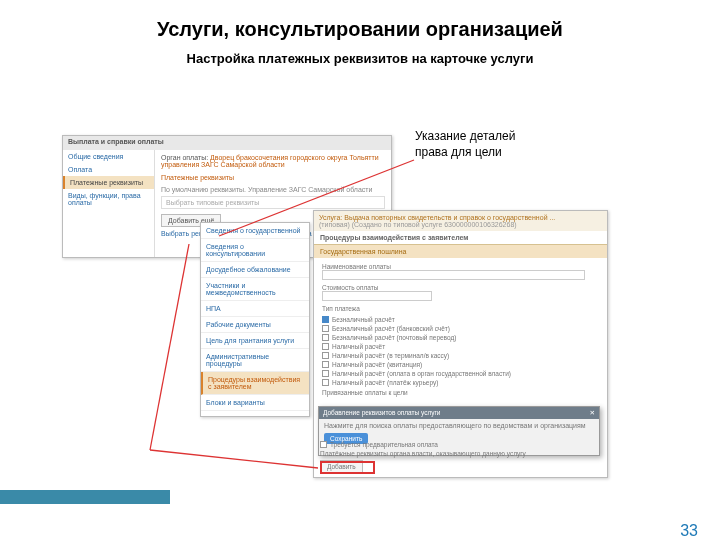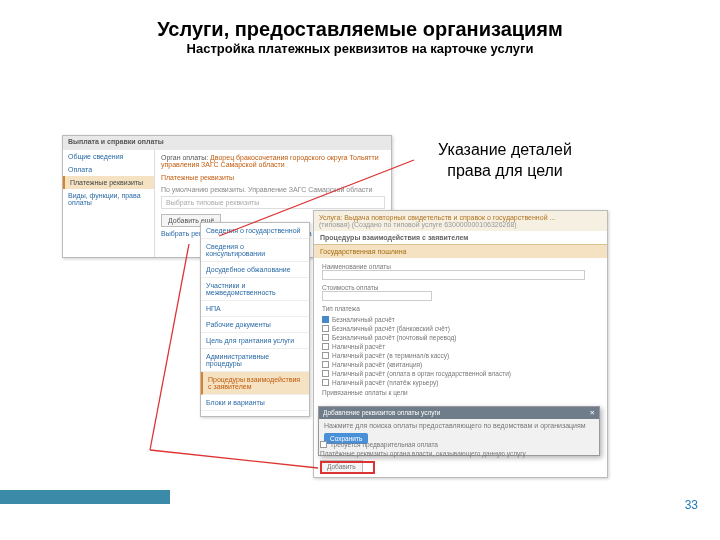--- a/index.html
+++ b/index.html
@@ -13,32 +13,32 @@
   .slide-title {
     text-align: center;
     font-size: 20px;
     font-weight: bold;
     padding-top: 18px;
   }
   .slide-subtitle {
     text-align: center;
     font-size: 13px;
     font-weight: bold;
+    margin-top: 10px;
   }
   .callout {
     position: absolute;
-    left: 415px; top: 140px;
-    font-size: 16px; line-height: 1.3;
+    left: 415px; top: 129px;
+    font-size: 12px; line-height: 1.3;
     width: 180px;
-    text-align: center;
   }
   .page-num {
     position: absolute;
-    right: 22px; bottom: 28px;
-    font-size: 12px;
+    right: 22px; bottom: 0;
+    font-size: 16px;
     color: #1f7ab7;
   }
   
   .bottom-bar {
     position: absolute;
     left: 0; bottom: 36px;
     width: 170px; height: 14px;
     background: #3a8aa8;
   }
 
@@ -144,21 +144,21 @@
   
   svg.connectors {
     position:absolute; left:0; top:0;
     width:720px; height:540px;
     pointer-events:none;
   }
 </style>
 </head>
 <body>
 
-<div class="slide-title">Услуги, предоставляемые организациям</div>
+<div class="slide-title">Услуги, консультировании организацией</div>
 <div class="slide-subtitle">Настройка платежных реквизитов на карточке услуги</div>
 
 <div class="callout">
   <span>Указание деталей</span><br>
   <span>права для цели</span>
 </div>
 
 <div class="shot shot1">
   <div class="s1-head">Выплата и справки оплаты</div>
   <div class="s1-body">

